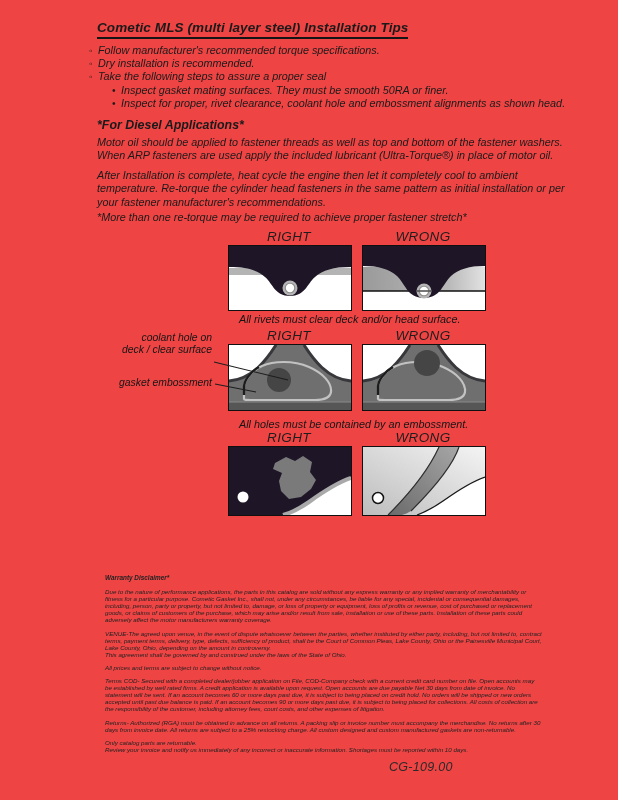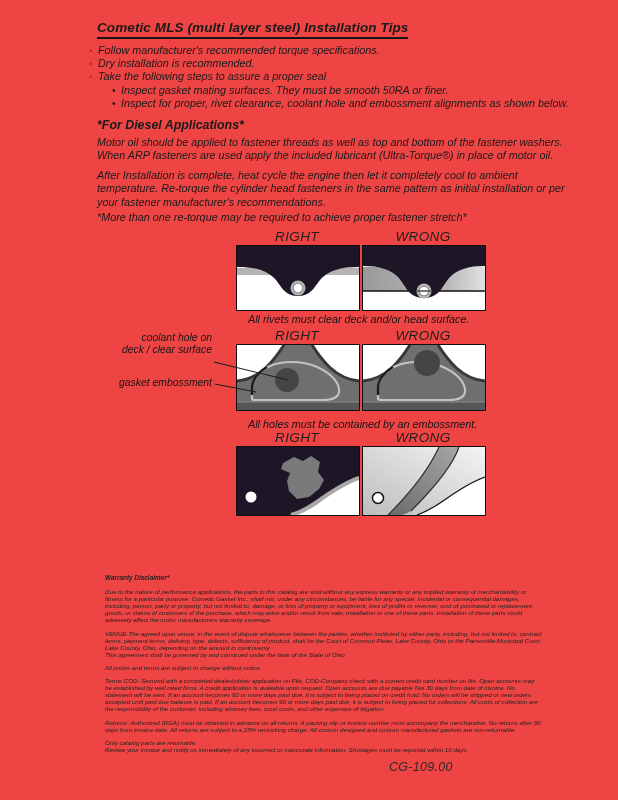--- a/index.html
+++ b/index.html
@@ -17,27 +17,27 @@
 
   .diesel-heading{position:absolute;left:97px;top:118px;font-size:12.4px;font-weight:bold;}
   .para{position:absolute;left:97px;width:470px;font-size:10.8px;line-height:13.4px;}
   .p1{top:136px;}
   .p2{top:169px;}
   .note{top:211px;}
 
   .fig-label{position:absolute;width:122px;text-align:center;font-size:13.5px;
              letter-spacing:.4px;color:#1d1d1d;}
   .fig-box{position:absolute;width:122px;border:1.6px solid #101010;background:#fff;line-height:0;}
-  .col-l{left:236px;} .col-r{left:362px;}
+  .col-l{left:228px;} .col-r{left:362px;}
   .row1-label{top:229px;} .row1-box{top:245px;height:64px;}
   .row2-label{top:328px;} .row2-box{top:344px;height:65px;}
   .row3-label{top:430px;} .row3-box{top:446px;height:68px;}
   .fig-box svg{display:block;width:122px;}
 
-  .caption{position:absolute;font-size:10.8px;line-height:12.6px;color:#151515;margin-left:9px;}
+  .caption{position:absolute;font-size:10.8px;line-height:12.6px;color:#151515;}
   .cap1{left:239px;top:313px;}
   .cap2{left:239px;top:418px;}
   .cap3{left:237px;top:517px;width:230px;}
 
   .ann{position:absolute;left:96px;width:116px;text-align:right;
        font-size:10.4px;line-height:12px;color:#151515;}
   .ann1{top:332px;} .ann2{top:377px;}
   .leaders{position:absolute;left:0;top:0;pointer-events:none;}
 
   .warranty{position:absolute;left:105px;top:574px;width:437px;
@@ -54,21 +54,21 @@
 
 <div class="page">
 
   <div class="title">Cometic MLS (multi layer steel) Installation Tips</div>
 
   <div class="tips">
     <div class="tip">Follow manufacturer's recommended torque specifications.</div>
     <div class="tip">Dry installation is recommended.</div>
     <div class="tip">Take the following steps to assure a proper seal</div>
     <div class="subtip">Inspect gasket mating surfaces.  They must be smooth 50RA or finer.</div>
-    <div class="subtip">Inspect for proper, rivet clearance, coolant hole and embossment alignments as shown below.</div>
+    <div class="subtip">Inspect for proper, rivet clearance, coolant hole and embossment alignments as shown head.</div>
   </div>
 
   <div class="diesel-heading">*For Diesel Applications*</div>
   <div class="para p1">Motor oil should be applied to fastener threads as well as top and bottom of the fastener washers. When ARP fasteners are used apply the included lubricant (Ultra-Torque®) in place of motor oil.</div>
   <div class="para p2">After Installation is complete, heat cycle the engine then let it completely cool to ambient temperature. Re-torque the cylinder head fasteners in the same pattern as initial installation or per your fastener manufacturer's recommendations.</div>
   <div class="para note">*More than one re-torque may be required to achieve proper fastener stretch*</div>
 
   <div class="fig-label col-l row1-label">RIGHT</div>
   <div class="fig-label col-r row1-label">WRONG</div>
 

